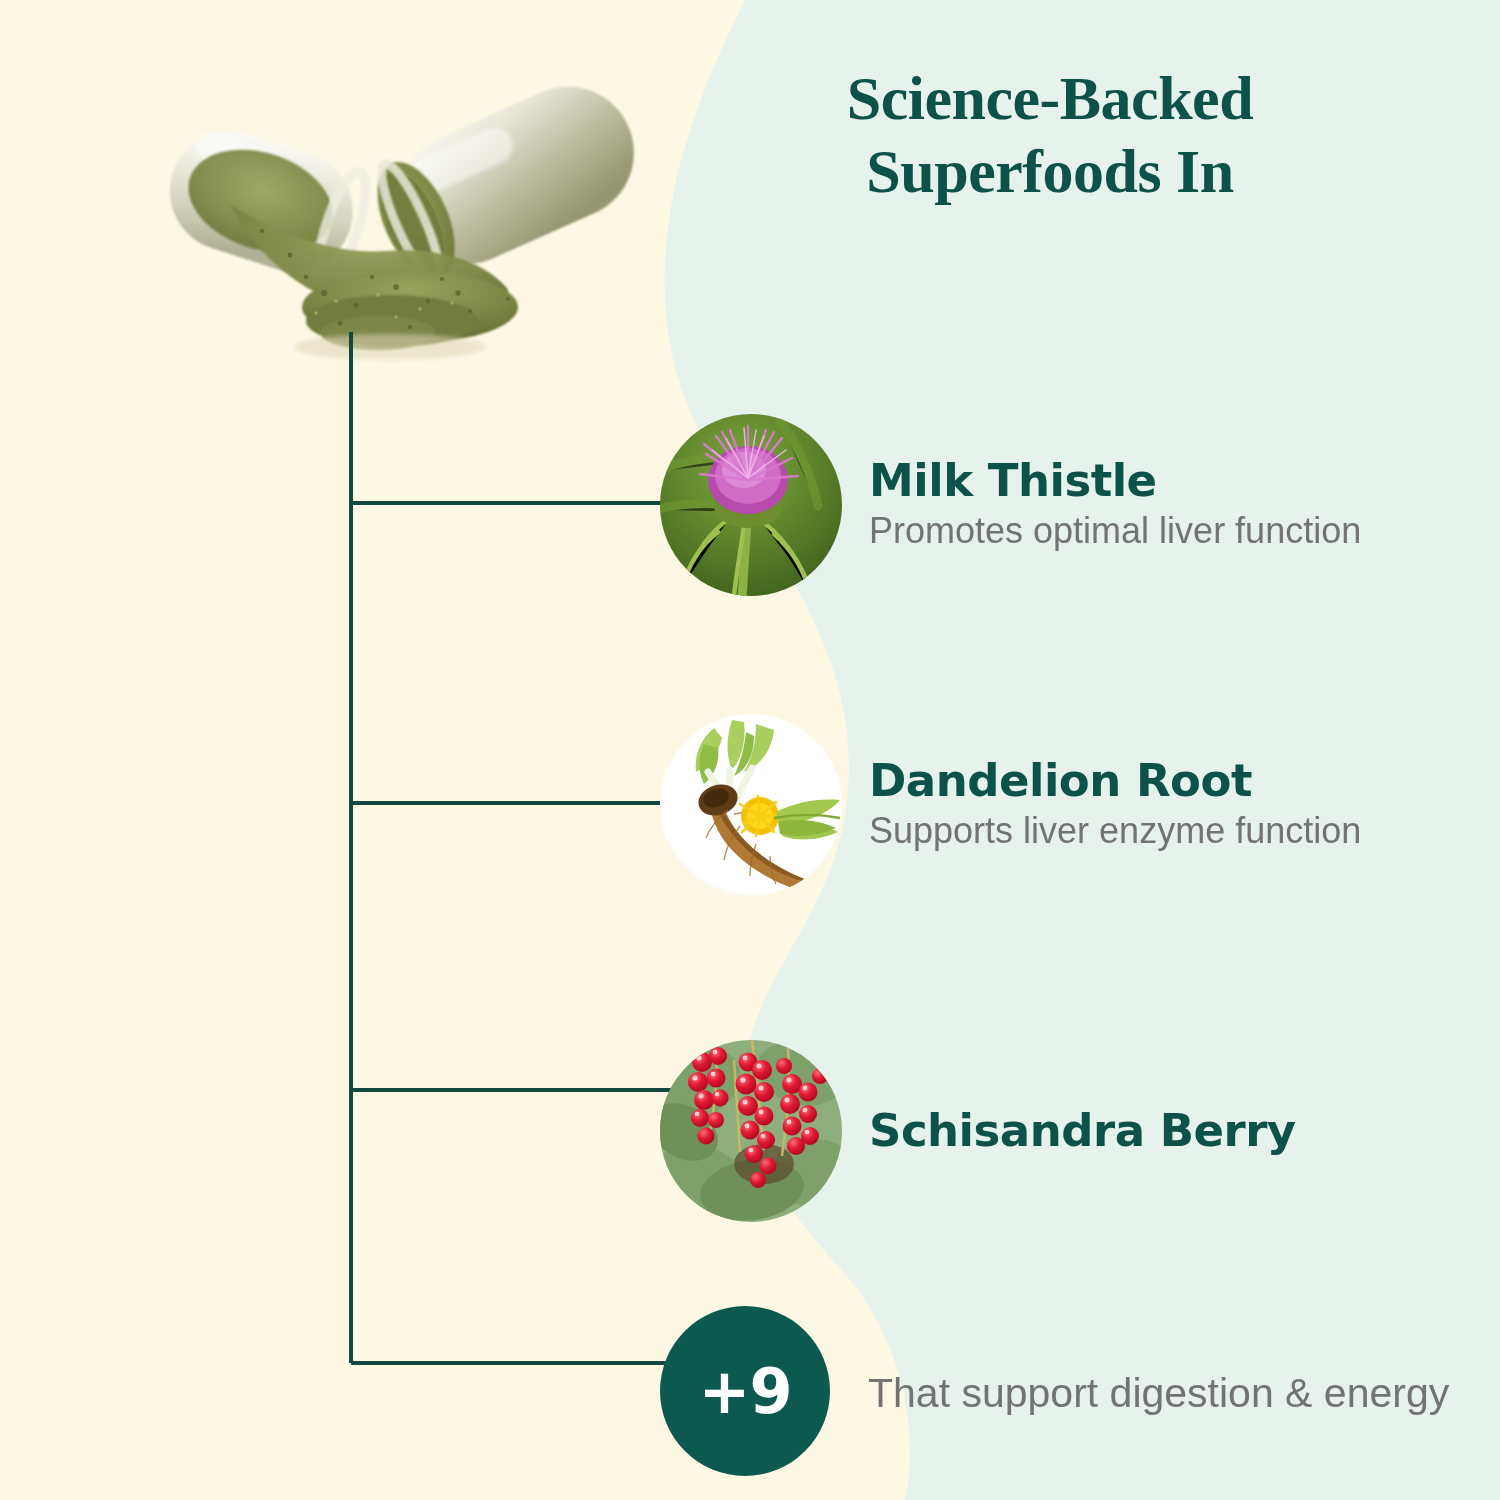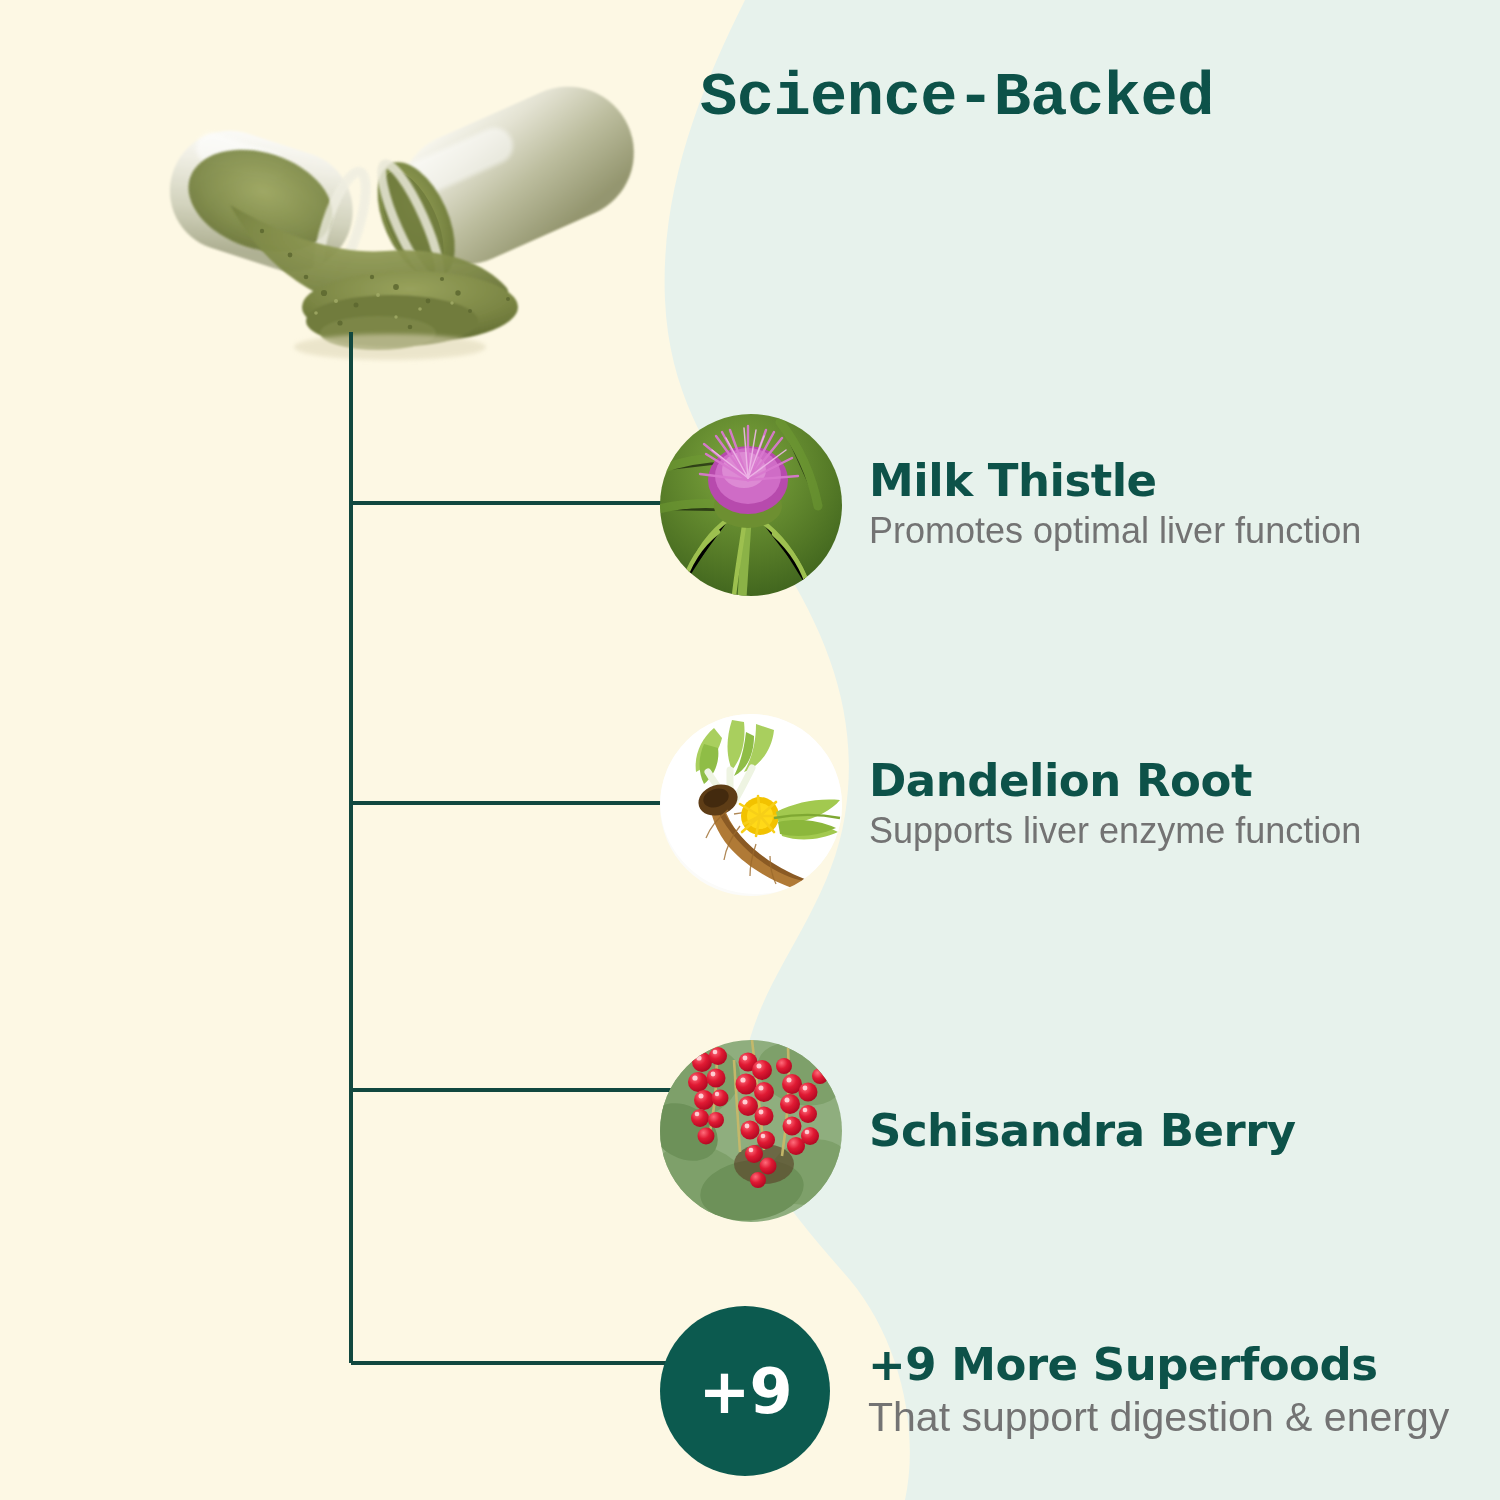--- a/index.html
+++ b/index.html
@@ -47,22 +47,23 @@
     width: 1500px;
     height: 1500px;
   }
 
   
   .headline {
     position: absolute;
     left: 700px;
     top: 62px;
     width: 700px;
+    text-align: center;
     color: #0D5249;
-    font-family: Liberation Mono, monospace;
+    font-family: Liberation Serif, serif;
     font-weight: bold;
     font-size: 62px;
     line-height: 1.17;
     letter-spacing: -0.5px;
   }
   .headline .hl-line { display: block; white-space: nowrap; }
 
   
   .row {
     position: absolute;
@@ -247,20 +248,21 @@
 
       <line x1="351" y1="503" x2="700" y2="503"></line>
       <line x1="351" y1="803" x2="700" y2="803"></line>
       <line x1="351" y1="1090" x2="700" y2="1090"></line>
       <line x1="351" y1="1363" x2="700" y2="1363"></line>
     </g>
   </svg>
 
   <div class="headline">
     <span class="hl-line">Science-Backed</span>
+    <span class="hl-line">Superfoods In</span>
   </div>
 
   <div class="row row-1">
     <div class="thumb">
       <svg viewBox="0 0 182 182">
         <defs>
           <radialGradient id="mtBg" cx="0.45" cy="0.3" r="0.9">
             <stop offset="0%" stop-color="#7fa83e"></stop>
             <stop offset="55%" stop-color="#557a27"></stop>
             <stop offset="100%" stop-color="#2f5416"></stop>
@@ -496,18 +498,17 @@
     <div class="row-text">
       <div class="ing-name">Schisandra Berry</div>
     </div>
   </div>
 
   <div class="row row-4">
     <div class="badge-plus9">
       <span>+9</span>
     </div>
     <div class="row-text">
-      <div class="ing-name">+9 More Superfoods</div>
       <div class="ing-desc">That support digestion &amp; energy</div>
     </div>
   </div>
 
 </div>
 
 </body></html>

